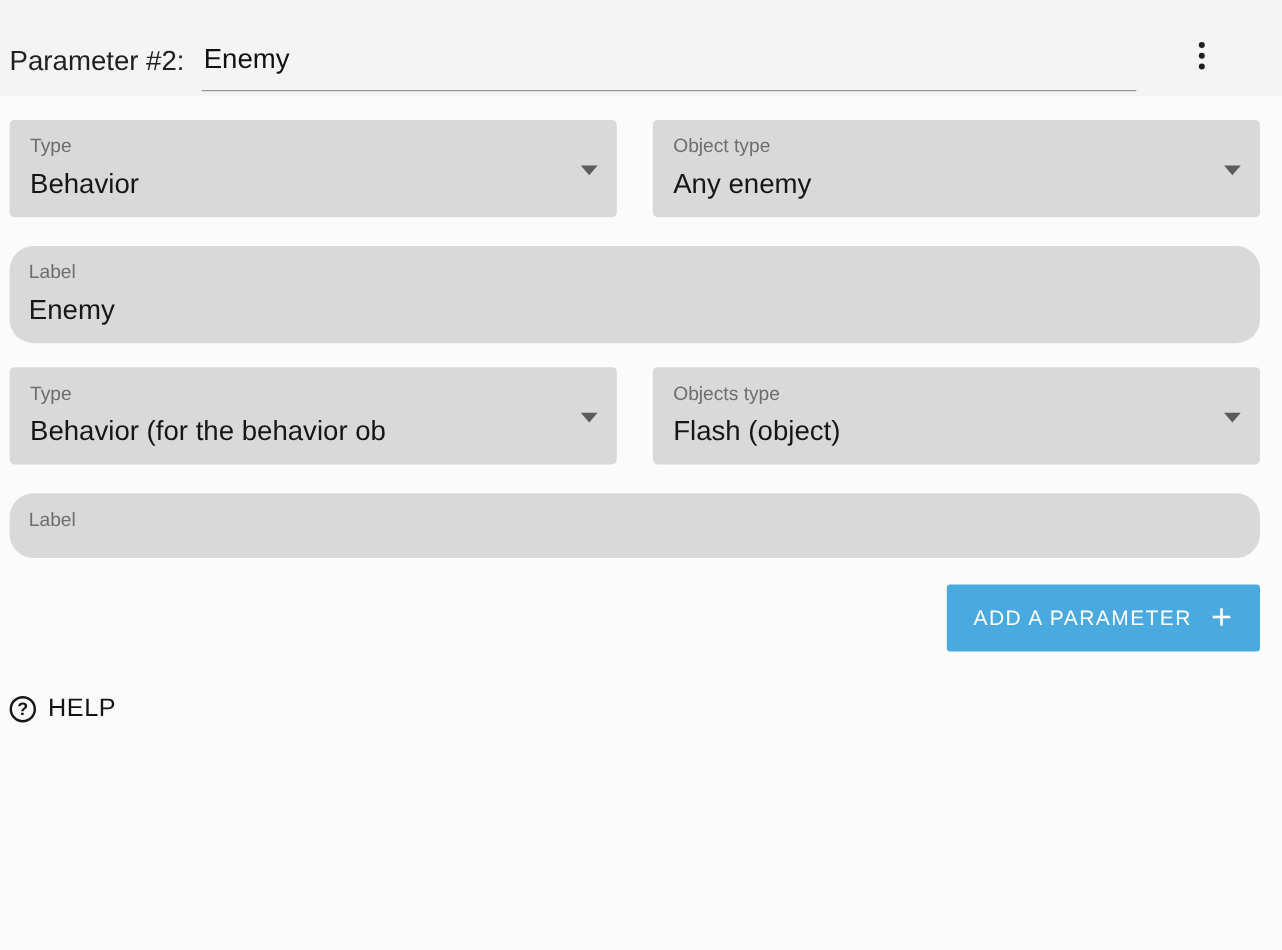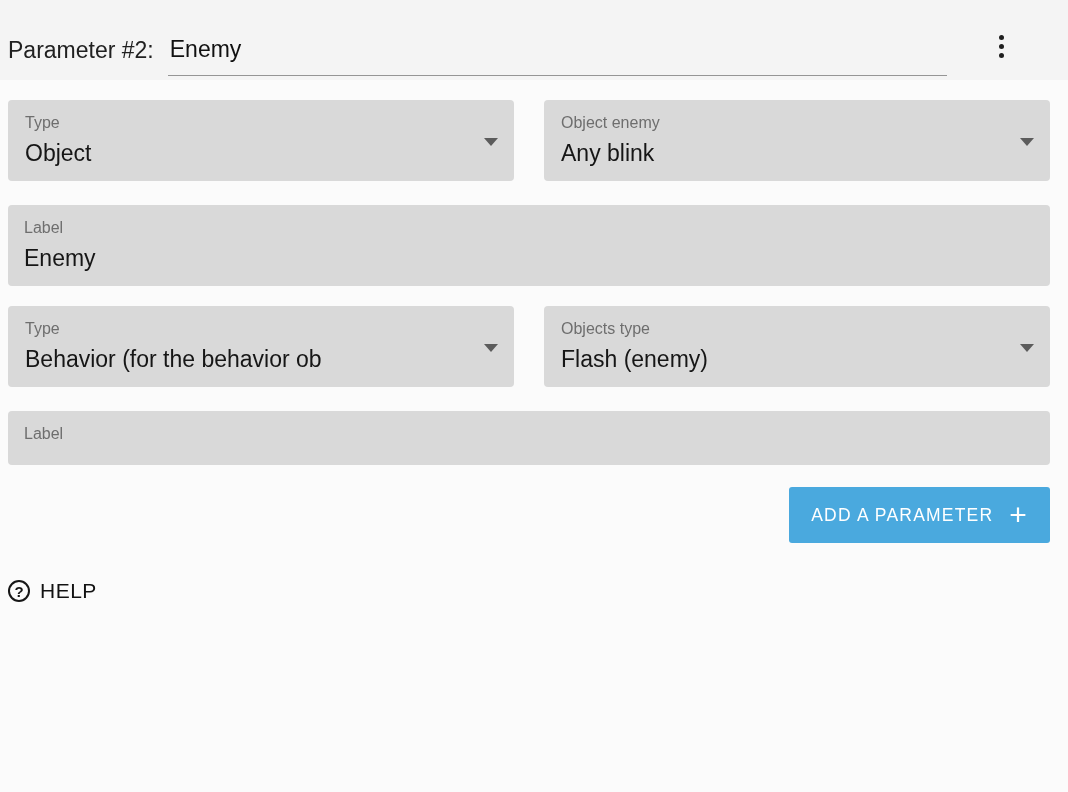--- a/index.html
+++ b/index.html
@@ -52,21 +52,21 @@
   
   .fields-row { display: flex; gap: 30px; margin: 20px 18px 0 8px; }
   .field {
     background: #d9d9d9;
     border-radius: 4px;
     padding: 14px 16px 14px;
     position: relative;
     cursor: pointer;
   }
   .field.half { flex: 1; min-width: 0; padding-left: 17px; }
-  .field.full { margin: 24px 18px 0 8px; }
+  .field.full { margin: 24px 18px 0 8px; border-radius: 20px; }
   .field-label { display: block; font-size: 16px; color: #6e6e6e; margin-bottom: 8px; }
   .field-value {
     display: block;
     font-size: 23px;
     color: #161616;
     white-space: nowrap;
     overflow: hidden;
   }
   .select .field-value { padding-right: 40px; }
   .arrow {
@@ -137,45 +137,45 @@
         <span class="kebab-icon">
           <span class="dot"></span>
           <span class="dot"></span>
           <span class="dot"></span>
         </span>
       </button>
     </div>
     <div class="fields-row">
       <div class="field half select">
         <span class="field-label">Type</span>
-        <span class="field-value">Object</span>
+        <span class="field-value">Behavior</span>
         <span class="arrow"></span>
       </div>
       <div class="field half select">
-        <span class="field-label">Object enemy</span>
-        <span class="field-value">Any blink</span>
+        <span class="field-label">Object type</span>
+        <span class="field-value">Any enemy</span>
         <span class="arrow"></span>
       </div>
     </div>
     <div class="field full">
       <span class="field-label">Label</span>
       <span class="field-value">Enemy</span>
     </div>
   </section>
 
   <section class="param-block">
     <div class="fields-row">
       <div class="field half select">
         <span class="field-label">Type</span>
         <span class="field-value">Behavior (for the behavior ob</span>
         <span class="arrow"></span>
       </div>
       <div class="field half select">
         <span class="field-label">Objects type</span>
-        <span class="field-value">Flash (enemy)</span>
+        <span class="field-value">Flash (object)</span>
         <span class="arrow"></span>
       </div>
     </div>
     <div class="field full">
       <span class="field-label">Label</span>
     </div>
   </section>
 
   <div class="button-row">
     <button class="add-btn">

